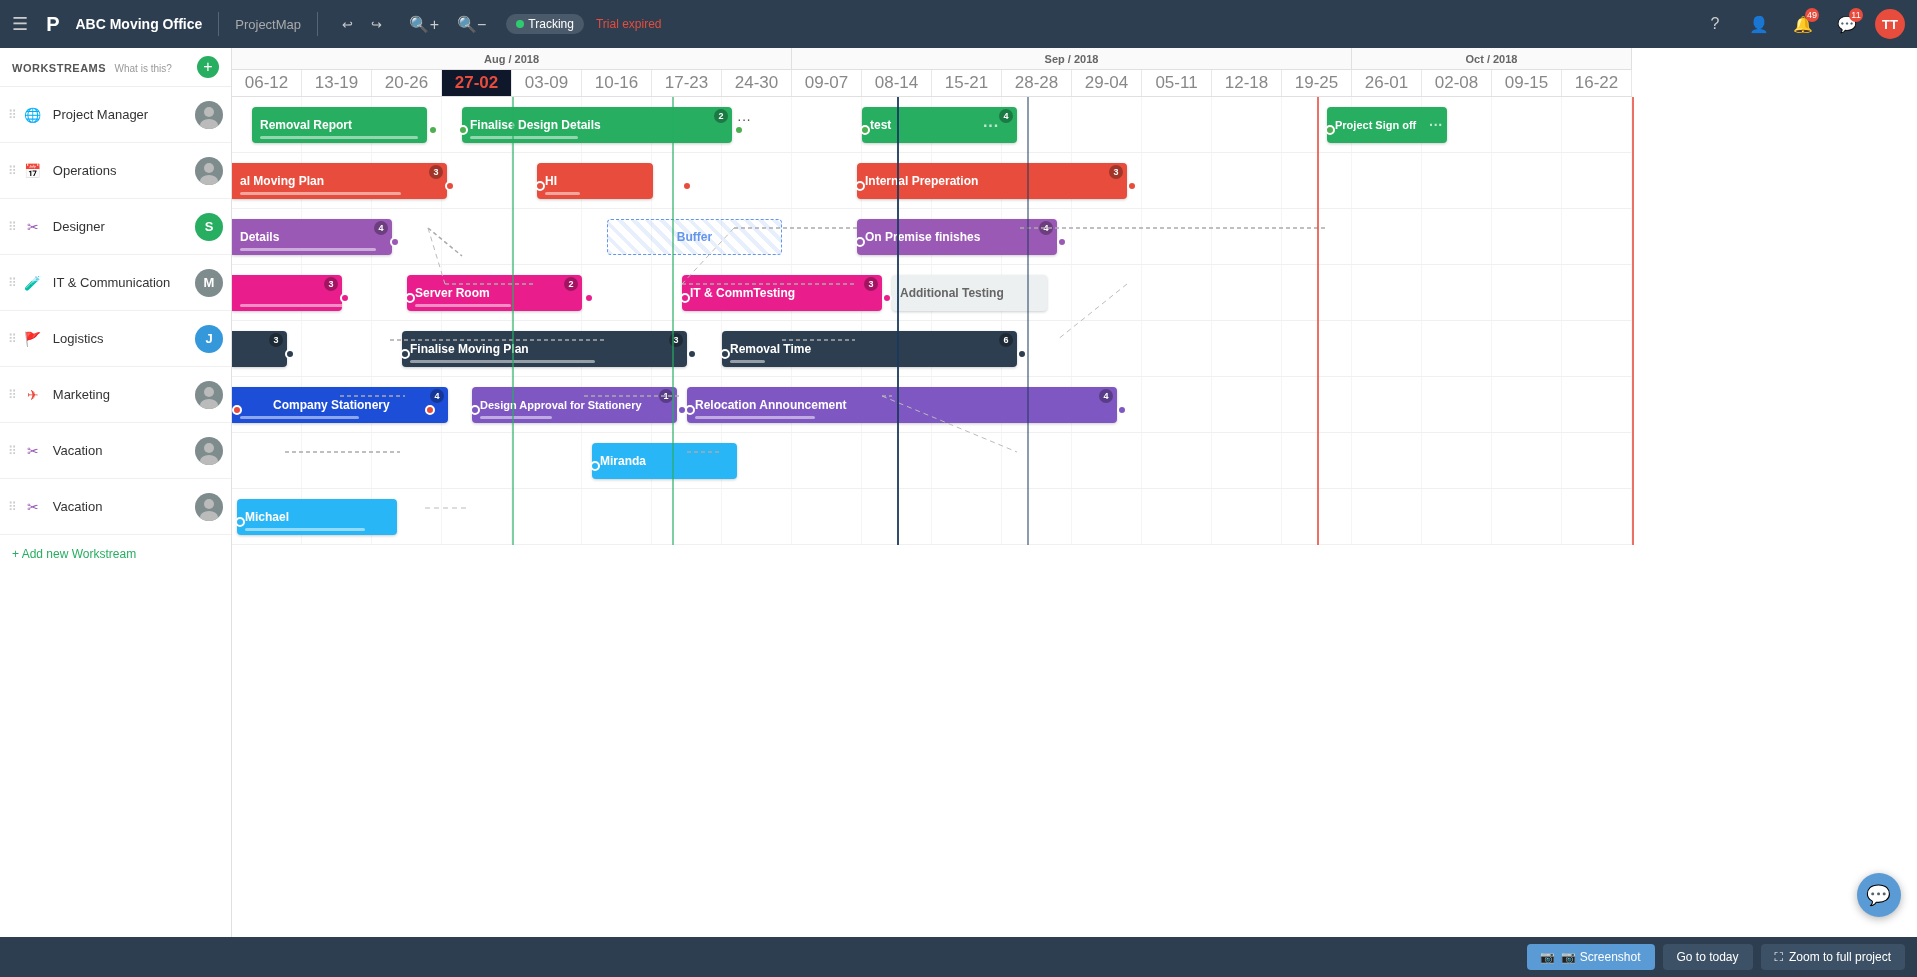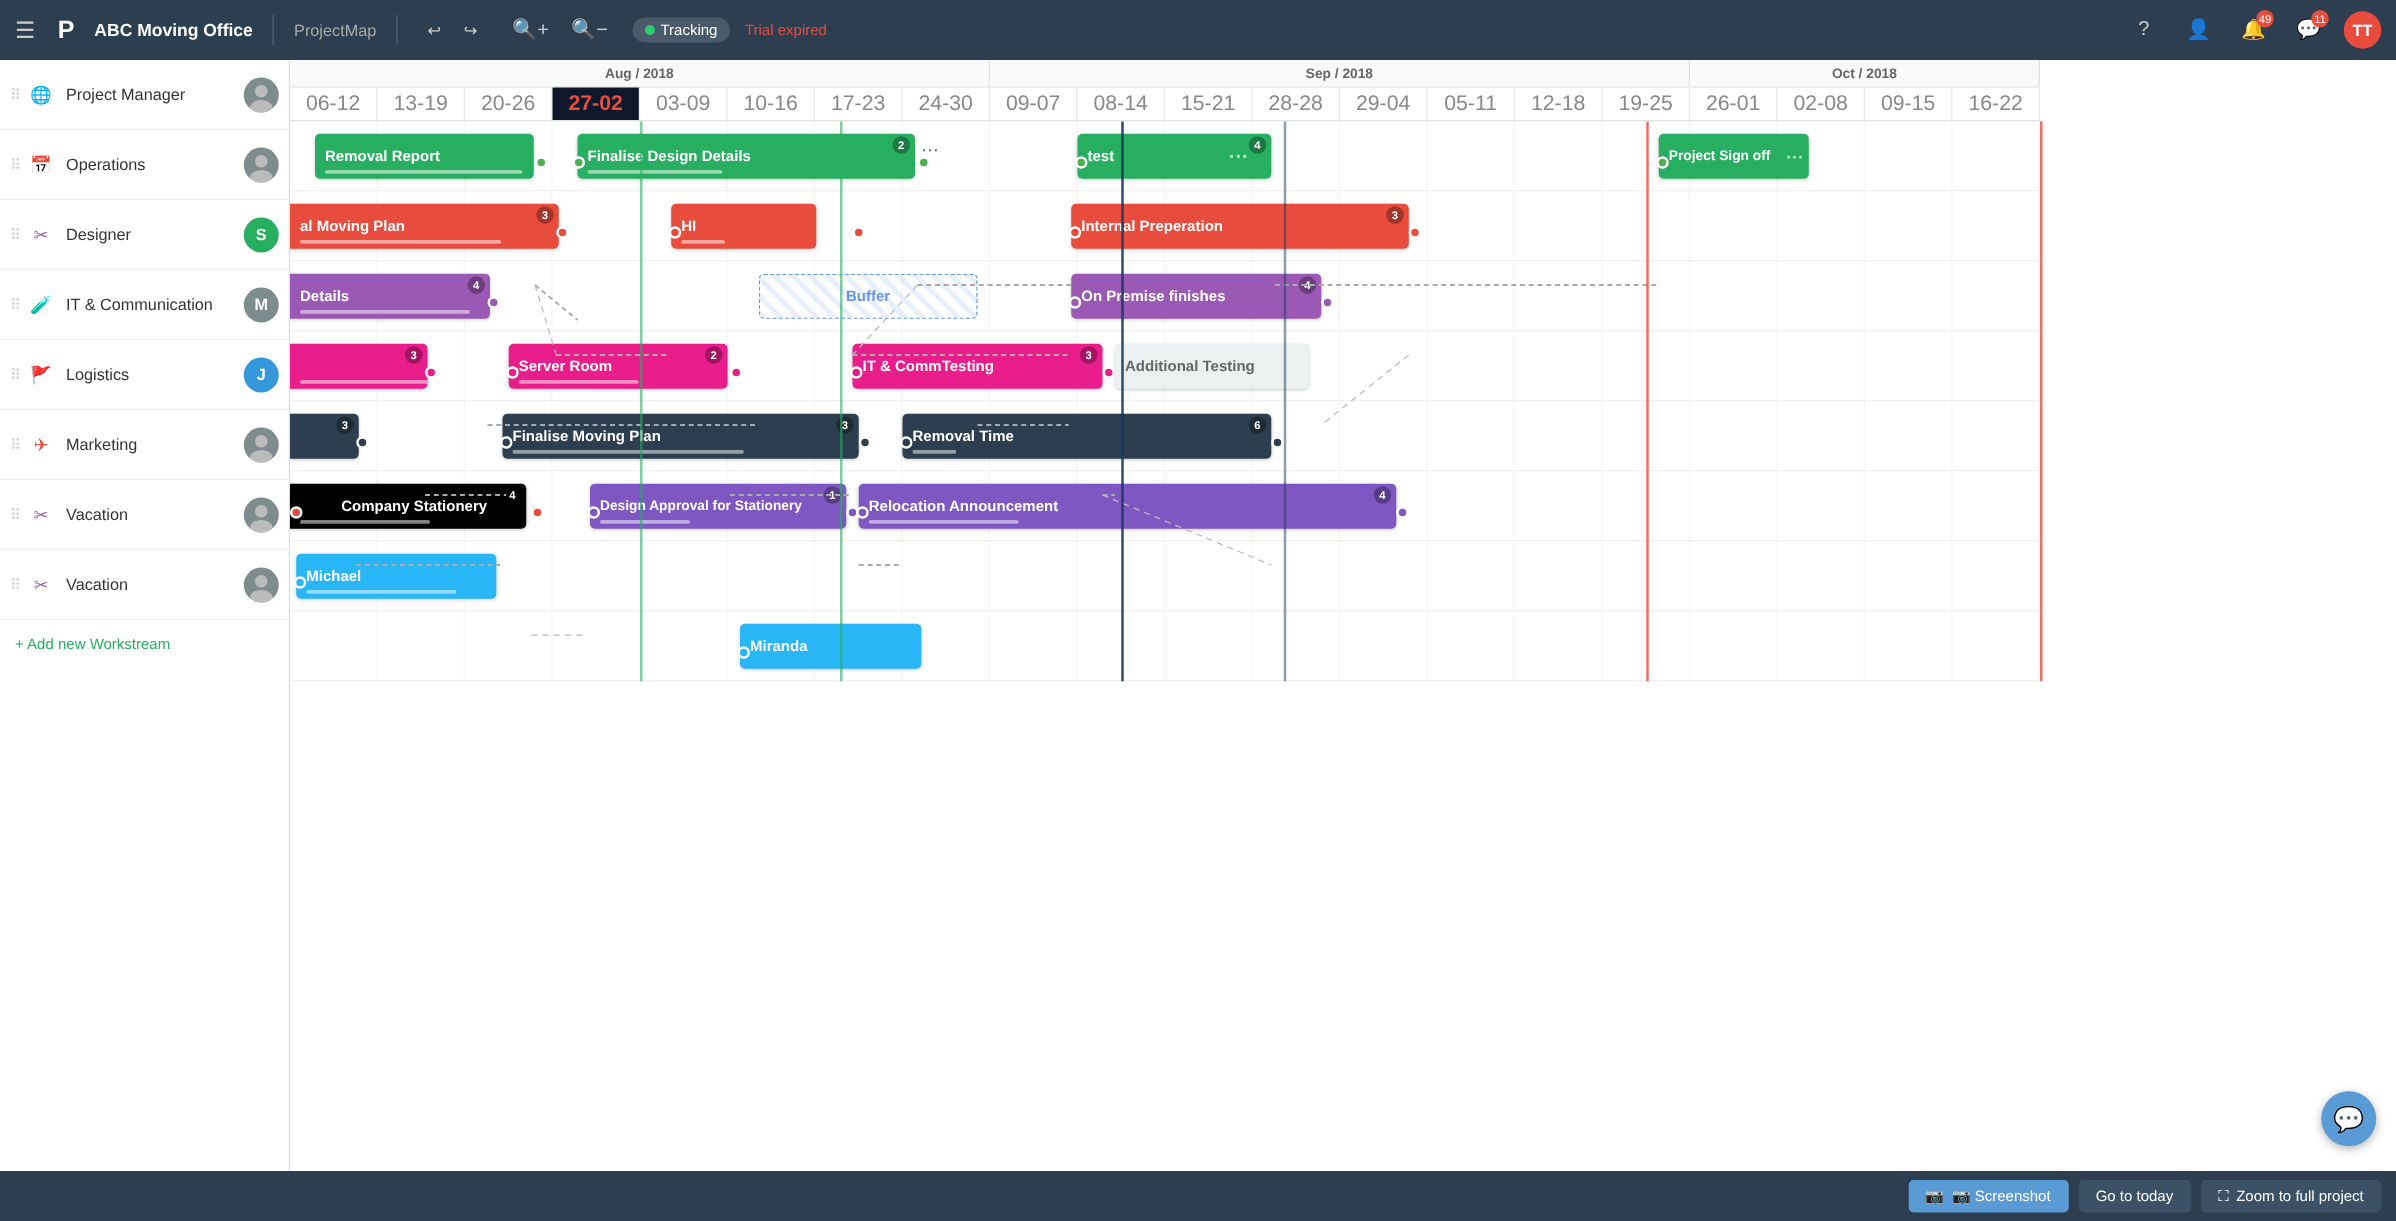--- a/index.html
+++ b/index.html
@@ -276,20 +276,27 @@
   <button class="nav-icon-btn">
     💬
     <span class="badge">11</span>
   </button>
   <div class="user-avatar-nav">TT</div>
 </nav>
 
 <div id="main">
 
   <div id="sidebar">
+    <div class="sidebar-header">
+      <div>
+        <span class="sidebar-header-label">WORKSTREAMS</span>
+        <span class="sidebar-header-hint">What is this?</span>
+      </div>
+      <button class="add-ws-btn">+</button>
+    </div>
 
     <div class="ws-row">
       <span class="ws-drag">⠿</span>
       <span class="ws-icon" style="color:#3498db;">🌐</span>
       <span class="ws-name">Project Manager</span>
       <div class="ws-avatar" style="background:#7f8c8d;">
         <svg width="28" height="28" viewBox="0 0 28 28">
             <circle cx="14" cy="11" r="5" fill="#bbb"></circle>
             <ellipse cx="14" cy="24" rx="9" ry="6" fill="#bbb"></ellipse>
           </svg>
@@ -677,21 +684,21 @@
               <div class="gantt-col" style="width: 70px;"></div>
               <div class="gantt-col" style="width: 70px;"></div>
               <div class="gantt-col" style="width: 70px;"></div>
               <div class="gantt-col" style="width: 70px;"></div>
               <div class="gantt-col" style="width: 70px;"></div>
               <div class="gantt-col" style="width: 70px;"></div>
               <div class="gantt-col" style="width: 70px;"></div>
               <div class="gantt-col" style="width: 70px;"></div>
             </div>
 
-          <div class="gantt-bar" style="left:0px;width:189px;background:#000000;border-radius:0 4px 4px 0;padding-left:41px;">
+          <div class="gantt-bar" style="left:0px;width:216px;background:#1d4ed8;border-radius:0 4px 4px 0;padding-left:41px;">
             <span>Company Stationery</span>
             <div class="badge-num">4</div>
             <div class="progress-line" style="width:55%;"></div>
           </div>
           <div style="position:absolute;left:0px;top:28px;width:10px;height:10px;border-radius:50%;background:#e74c3c;border:2px solid white;z-index:20;"></div>
           <div style="position:absolute;left:193px;top:28px;width:10px;height:10px;border-radius:50%;background:#e74c3c;border:2px solid white;z-index:20;"></div>
 
           <div class="gantt-bar" style="left:240px;width:205px;background:#7e57c2;">
             <span style="font-size:11px;">Design Approval for Stationery</span>
             <div class="badge-num">1</div>
@@ -725,54 +732,54 @@
               <div class="gantt-col" style="width: 70px;"></div>
               <div class="gantt-col" style="width: 70px;"></div>
               <div class="gantt-col" style="width: 70px;"></div>
               <div class="gantt-col" style="width: 70px;"></div>
               <div class="gantt-col" style="width: 70px;"></div>
               <div class="gantt-col" style="width: 70px;"></div>
               <div class="gantt-col" style="width: 70px;"></div>
               <div class="gantt-col" style="width: 70px;"></div>
               <div class="gantt-col" style="width: 70px;"></div>
             </div>
+          <div class="gantt-bar" style="left:360px;width:145px;background:#29b6f6;">
+            <span>Miranda</span>
+          </div>
+          <div style="position:absolute;left:358px;top:28px;width:10px;height:10px;border-radius:50%;background:#29b6f6;border:2px solid white;z-index:20;"></div>
+        </div>
+
+        <div class="gantt-row">
+          <div class="gantt-row-bg">
+              <div class="gantt-col" style="width: 70px;"></div>
+              <div class="gantt-col" style="width: 70px;"></div>
+              <div class="gantt-col" style="width: 70px;"></div>
+              <div class="gantt-col" style="width: 70px;"></div>
+              <div class="gantt-col" style="width: 70px;"></div>
+              <div class="gantt-col" style="width: 70px;"></div>
+              <div class="gantt-col" style="width: 70px;"></div>
+              <div class="gantt-col" style="width: 70px;"></div>
+              <div class="gantt-col" style="width: 70px;"></div>
+              <div class="gantt-col" style="width: 70px;"></div>
+              <div class="gantt-col" style="width: 70px;"></div>
+              <div class="gantt-col" style="width: 70px;"></div>
+              <div class="gantt-col" style="width: 70px;"></div>
+              <div class="gantt-col" style="width: 70px;"></div>
+              <div class="gantt-col" style="width: 70px;"></div>
+              <div class="gantt-col" style="width: 70px;"></div>
+              <div class="gantt-col" style="width: 70px;"></div>
+              <div class="gantt-col" style="width: 70px;"></div>
+              <div class="gantt-col" style="width: 70px;"></div>
+              <div class="gantt-col" style="width: 70px;"></div>
+            </div>
           <div class="gantt-bar" style="left:5px;width:160px;background:#29b6f6;">
             <span>Michael</span>
             <div class="progress-line" style="width:75%;"></div>
           </div>
           <div style="position:absolute;left:3px;top:28px;width:10px;height:10px;border-radius:50%;background:#29b6f6;border:2px solid white;z-index:20;"></div>
-        </div>
-
-        <div class="gantt-row">
-          <div class="gantt-row-bg">
-              <div class="gantt-col" style="width: 70px;"></div>
-              <div class="gantt-col" style="width: 70px;"></div>
-              <div class="gantt-col" style="width: 70px;"></div>
-              <div class="gantt-col" style="width: 70px;"></div>
-              <div class="gantt-col" style="width: 70px;"></div>
-              <div class="gantt-col" style="width: 70px;"></div>
-              <div class="gantt-col" style="width: 70px;"></div>
-              <div class="gantt-col" style="width: 70px;"></div>
-              <div class="gantt-col" style="width: 70px;"></div>
-              <div class="gantt-col" style="width: 70px;"></div>
-              <div class="gantt-col" style="width: 70px;"></div>
-              <div class="gantt-col" style="width: 70px;"></div>
-              <div class="gantt-col" style="width: 70px;"></div>
-              <div class="gantt-col" style="width: 70px;"></div>
-              <div class="gantt-col" style="width: 70px;"></div>
-              <div class="gantt-col" style="width: 70px;"></div>
-              <div class="gantt-col" style="width: 70px;"></div>
-              <div class="gantt-col" style="width: 70px;"></div>
-              <div class="gantt-col" style="width: 70px;"></div>
-              <div class="gantt-col" style="width: 70px;"></div>
-            </div>
-          <div class="gantt-bar" style="left:360px;width:145px;background:#29b6f6;">
-            <span>Miranda</span>
-          </div>
-          <div style="position:absolute;left:358px;top:28px;width:10px;height:10px;border-radius:50%;background:#29b6f6;border:2px solid white;z-index:20;"></div>
         </div>
 
         <svg class="connectors-svg" width="1400" height="480">
 
           <line x1="196" y1="131" x2="230" y2="159" stroke="#aaa" stroke-dasharray="4,3" stroke-width="1.5" fill="none"></line>
           <line x1="502" y1="131" x2="625" y2="131" stroke="#aaa" stroke-dasharray="4,3" stroke-width="1.5" fill="none"></line>
           <line x1="788" y1="131" x2="1093" y2="131" stroke="#aaa" stroke-dasharray="4,3" stroke-width="1.5" fill="none"></line>
 
           <line x1="213" y1="187" x2="303" y2="187" stroke="#aaa" stroke-dasharray="4,3" stroke-width="1.5" fill="none"></line>
           <line x1="450" y1="187" x2="623" y2="187" stroke="#aaa" stroke-dasharray="4,3" stroke-width="1.5" fill="none"></line>

